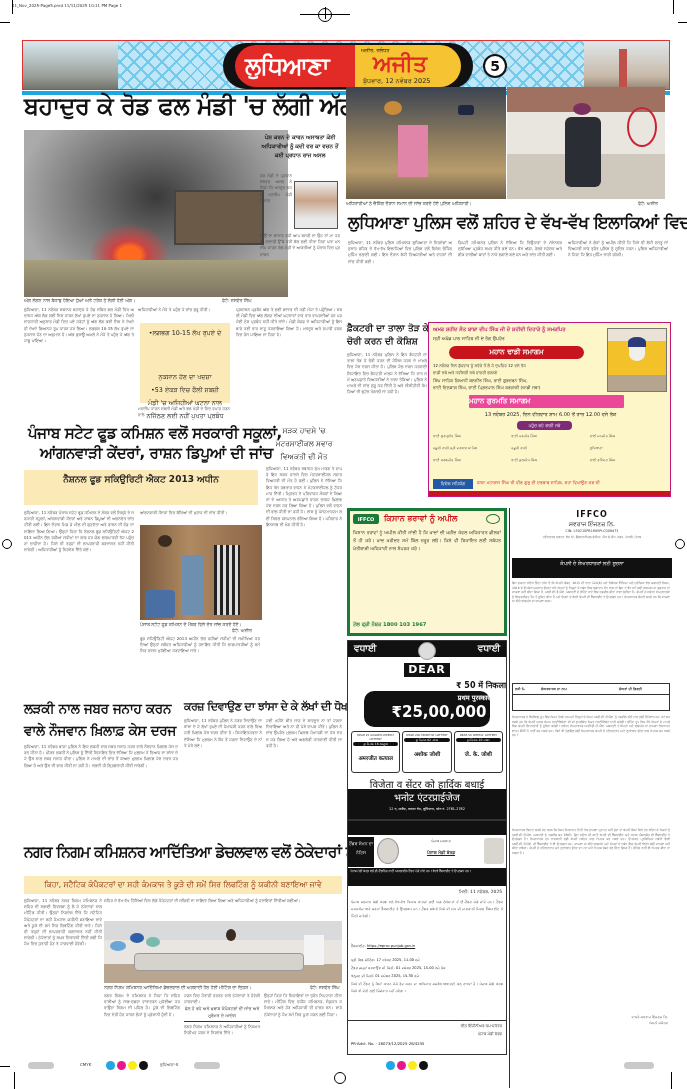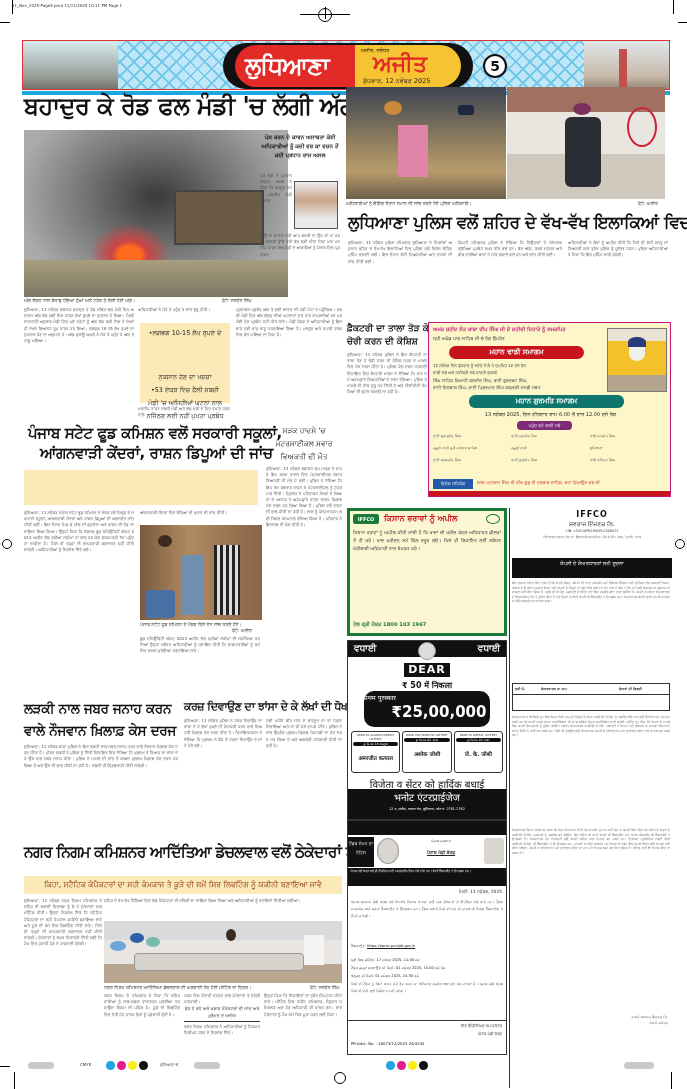--- a/index.html
+++ b/index.html
@@ -115,21 +115,21 @@
   <div style="position:absolute;left:4px;top:13px;width:165px;font-size:4.6px;color:#222;white-space:nowrap;overflow:hidden;">ਸ੍ਰੀ ਅਖੰਡ ਪਾਠ ਸਾਹਿਬ ਜੀ ਦੇ ਭੋਗ ਉਪਰੰਤ</div>
   <div style="position:absolute;left:20px;top:23px;width:135px;height:13px;border-radius:7px;background:#c8141c;color:#fff;font-size:7px;font-weight:bold;text-align:center;line-height:13px;">ਮਹਾਨ ਢਾਡੀ ਸਮਾਗਮ</div>
   <div style="position:absolute;left:4px;top:40px;width:170px;font-size:4px;color:#222;line-height:6px;white-space:nowrap;overflow:hidden;">12 ਨਵੰਬਰ ਦਿਨ ਬੁੱਧਵਾਰ ਨੂੰ ਸਵੇਰੇ ਤੋਂ ਲੈ ਕੇ ਦੁਪਹਿਰ 12 ਵਜੇ ਤੱਕ</div>
   <div style="position:absolute;left:4px;top:47px;width:170px;font-size:4px;color:#222;line-height:6px;white-space:nowrap;overflow:hidden;">ਢਾਡੀ ਜਥੇ ਅਤੇ ਕਵੀਸ਼ਰੀ ਜਥੇ ਹਾਜ਼ਰੀ ਭਰਨਗੇ</div>
   <div style="position:absolute;left:4px;top:55px;width:170px;font-size:4.4px;color:#222;line-height:6px;white-space:nowrap;overflow:hidden;">ਸਿੰਘ ਸਾਹਿਬ ਗਿਆਨੀ ਬਲਜੀਤ ਸਿੰਘ, ਭਾਈ ਗੁਰਚਰਨ ਸਿੰਘ,</div>
   <div style="position:absolute;left:4px;top:62px;width:170px;font-size:4.4px;color:#222;line-height:6px;white-space:nowrap;overflow:hidden;">ਭਾਈ ਦਿਲਬਾਗ ਸਿੰਘ, ਭਾਈ ਪ੍ਰਿਤਪਾਲ ਸਿੰਘ ਬਰਗਾੜੀ (ਢਾਡੀ ਜਥਾ)</div>
   <div style="position:absolute;left:178px;top:5px;width:60px;height:64px;background:linear-gradient(180deg,#e9e2d5 0 20%,#f3c12a 20% 75%,#b5a58e 75%);border:1px solid #777;">
     <div style="position:absolute;left:20px;top:8px;width:18px;height:10px;border-radius:50% 50% 0 0;background:#2a3a7a;"></div>
     <div style="position:absolute;left:21px;top:18px;width:16px;height:14px;background:#f1efe9;border-radius:0 0 50% 50%;"></div>
   </div>
-  <div style="position:absolute;left:40px;top:72px;width:155px;height:13px;border-radius:6px;background:#0f766e;color:#fff;font-size:7px;font-weight:bold;text-align:center;line-height:13px;">ਮਹਾਨ ਗੁਰਮਤਿ ਸਮਾਗਮ</div>
+  <div style="position:absolute;left:40px;top:72px;width:155px;height:13px;border-radius:1px;background:#ec4899;color:#fff;font-size:7px;font-weight:bold;text-align:left;line-height:13px;">ਮਹਾਨ ਗੁਰਮਤਿ ਸਮਾਗਮ</div>
   <div style="position:absolute;left:4px;top:88px;width:235px;font-size:5px;color:#222;white-space:nowrap;overflow:hidden;text-align:center;">13 ਨਵੰਬਰ 2025, ਦਿਨ ਵੀਰਵਾਰ ਸ਼ਾਮ 6.00 ਤੋਂ ਰਾਤ 12.00 ਵਜੇ ਤੱਕ</div>
   <div style="position:absolute;left:88px;top:98px;width:55px;height:9px;border-radius:4px;background:#7d2a78;color:#fff;font-size:4.4px;text-align:center;line-height:9px;">ਪਹੁੰਚ ਰਹੇ ਰਾਗੀ ਜਥੇ</div>
   <div style="position:absolute;left:4px;top:110px;width:235px;height:36px;font-size:3.6px;color:#333;line-height:6px;display:grid;grid-template-columns:1fr 1fr 1fr;">
     <span>ਭਾਈ ਗੁਰਪ੍ਰੀਤ ਸਿੰਘ</span>
       <span>ਭਾਈ ਹਰਜੀਤ ਸਿੰਘ</span>
       <span>ਭਾਈ ਮਨਜੀਤ ਸਿੰਘ</span>
     <span>ਹਜ਼ੂਰੀ ਰਾਗੀ ਸ੍ਰੀ ਦਰਬਾਰ ਸਾਹਿਬ</span>
       <span>ਹਜ਼ੂਰੀ ਰਾਗੀ</span>
       <span>ਲੁਧਿਆਣਾ</span>
     <span>ਭਾਈ ਸਰਬਜੀਤ ਸਿੰਘ</span>
@@ -137,20 +137,21 @@
       <span>ਭਾਈ ਰਵਿੰਦਰ ਸਿੰਘ</span>
   </div>
   <div style="position:absolute;left:4px;top:156px;width:40px;height:10px;background:#2358a6;color:#fff;font-size:4.4px;text-align:center;line-height:10px;">ਵਿਸ਼ੇਸ਼ ਸਹਿਯੋਗ</div>
   <div style="position:absolute;left:48px;top:157px;width:192px;font-size:4.4px;color:#c8141c;white-space:nowrap;overflow:hidden;">ਬਾਬਾ ਮਹਾਰਾਜ ਸਿੰਘ ਜੀ ਵੀਰ ਗੁਰੂ ਦੀ ਦਰਬਾਰ ਸਾਹਿਬ, ਸ਼ਹਾ ਵਿਖਾਉਣ ਕਰ ਜੀ</div>
   <div style="position:absolute;left:0;top:168px;width:243px;height:7px;background:#c8141c;"></div>
 </div>
 
 <div class="abs headline" style="left:28px;top:424px;font-size:15px;letter-spacing:-0.4px;">ਪੰਜਾਬ ਸਟੇਟ ਫੂਡ ਕਮਿਸ਼ਨ ਵਲੋਂ ਸਰਕਾਰੀ ਸਕੂਲਾਂ,</div>
 <div class="abs headline" style="left:40px;top:444px;font-size:15px;letter-spacing:-0.4px;">ਆਂਗਨਵਾੜੀ ਕੇਂਦਰਾਂ, ਰਾਸ਼ਨ ਡਿਪੂਆਂ ਦੀ ਜਾਂਚ</div>
 <div class="abs box-yellow" style="left:24px;top:470px;width:234px;height:35px;text-align:center;padding-top:2px;">
+  <div style="font-size:9px;font-weight:bold;line-height:15px;color:#222;white-space:nowrap;">ਨੈਸ਼ਨਲ ਫੂਡ ਸਕਿਉਰਿਟੀ ਐਕਟ 2013 ਅਧੀਨ</div>
 </div>
 <div class="abs body-col" style="left:24px;top:510px;width:110px;height:175px;"><span>ਲੁਧਿਆਣਾ, 11 ਨਵੰਬਰ</span> ਪੰਜਾਬ ਸਟੇਟ ਫੂਡ ਕਮਿਸ਼ਨ ਦੇ ਮੈਂਬਰ ਵਲੋਂ ਜ਼ਿਲ੍ਹੇ ਦੇ ਸਰਕਾਰੀ ਸਕੂਲਾਂ, ਆਂਗਨਵਾੜੀ ਕੇਂਦਰਾਂ ਅਤੇ ਰਾਸ਼ਨ ਡਿਪੂਆਂ ਦੀ ਅਚਨਚੇਤ ਜਾਂਚ ਕੀਤੀ ਗਈ। ਇਸ ਦੌਰਾਨ ਮਿਡ ਡੇ ਮੀਲ ਦੀ ਗੁਣਵੱਤਾ ਅਤੇ ਰਾਸ਼ਨ ਦੀ ਵੰਡ ਦਾ ਜਾਇਜ਼ਾ ਲਿਆ ਗਿਆ। ਉਨ੍ਹਾਂ ਕਿਹਾ ਕਿ ਨੈਸ਼ਨਲ ਫੂਡ ਸਕਿਉਰਿਟੀ ਐਕਟ 2013 ਅਧੀਨ ਚੱਲ ਰਹੀਆਂ ਸਕੀਮਾਂ ਦਾ ਲਾਭ ਹਰ ਯੋਗ ਲਾਭਪਾਤਰੀ ਤੱਕ ਪਹੁੰਚਣਾ ਚਾਹੀਦਾ ਹੈ। ਕਿਸੇ ਵੀ ਤਰ੍ਹਾਂ ਦੀ ਲਾਪਰਵਾਹੀ ਬਰਦਾਸ਼ਤ ਨਹੀਂ ਕੀਤੀ ਜਾਵੇਗੀ। ਅਧਿਕਾਰੀਆਂ ਨੂੰ ਨਿਰਦੇਸ਼ ਦਿੱਤੇ ਗਏ।</div>
 <div class="abs body-col" style="left:140px;top:510px;width:120px;height:14px;">ਆਂਗਨਵਾੜੀ ਕੇਂਦਰਾਂ ਵਿਚ ਬੱਚਿਆਂ ਦੀ ਖੁਰਾਕ ਦੀ ਜਾਂਚ ਕੀਤੀ।</div>
 <div class="photo" style="left:140px;top:525px;width:122px;height:95px;background:linear-gradient(90deg,#7a5a3e,#b08a62 40%,#8a6446);">
   <div style="position:absolute;left:18px;top:10px;width:14px;height:12px;border-radius:50%;background:#3b2a20;"></div>
   <div style="position:absolute;left:42px;top:30px;width:22px;height:60px;background:#6e8fb0;"></div>
   <div style="position:absolute;left:74px;top:20px;width:26px;height:70px;background:repeating-linear-gradient(90deg,#222 0 3px,#ddd 3px 6px);"></div>
   <div style="position:absolute;left:5px;top:65px;width:30px;height:28px;background:#4a6fa5;border-radius:4px;"></div>
 </div>
 <div class="abs caption" style="left:140px;top:622px;width:120px;white-space:normal;line-height:6px;height:12px;">ਪੰਜਾਬ ਸਟੇਟ ਫੂਡ ਕਮਿਸ਼ਨ ਦੇ ਮੈਂਬਰ ਵਿਜੇ ਦੱਤ ਜਾਂਚ ਕਰਦੇ ਹੋਏ।</div>
@@ -175,23 +176,23 @@
   <div style="position:absolute;left:3px;top:18px;width:148px;height:88px;font-size:4.6px;line-height:8px;color:#222;overflow:hidden;text-align:justify;">ਕਿਸਾਨ ਭਰਾਵਾਂ ਨੂੰ ਅਪੀਲ ਕੀਤੀ ਜਾਂਦੀ ਹੈ ਕਿ ਖਾਦਾਂ ਦੀ ਖਰੀਦ ਕੇਵਲ ਅਧਿਕਾਰਤ ਡੀਲਰਾਂ ਤੋਂ ਹੀ ਕਰੋ। ਖਾਦ ਖਰੀਦਣ ਸਮੇਂ ਬਿੱਲ ਜ਼ਰੂਰ ਲਓ। ਕਿਸੇ ਵੀ ਸ਼ਿਕਾਇਤ ਲਈ ਸਬੰਧਤ ਖੇਤੀਬਾੜੀ ਅਧਿਕਾਰੀ ਨਾਲ ਸੰਪਰਕ ਕਰੋ।</div>
   <div style="position:absolute;left:3px;top:110px;font-size:5.2px;color:#1a7a3a;font-weight:bold;white-space:nowrap;">ਟੋਲ ਫ੍ਰੀ ਨੰਬਰ 1800 103 1967</div>
 </div>
 
 <div class="ad" style="left:347px;top:640px;width:160px;height:180px;border:1px solid #333;background:#fff;">
   <div style="position:absolute;left:0;top:0;width:158px;height:16px;background:#111;"></div>
   <div style="position:absolute;left:6px;top:2px;font-size:9px;font-weight:bold;color:#fff;">ਵਧਾਈ</div>
   <div style="position:absolute;right:6px;top:2px;font-size:9px;font-weight:bold;color:#fff;">ਵਧਾਈ</div>
   <div style="position:absolute;left:70px;top:1px;width:18px;height:18px;border-radius:50%;background:#ddd;border:1px solid #999;"></div>
   <div style="position:absolute;left:56px;top:22px;width:46px;height:14px;background:#111;color:#fff;font-size:11px;font-weight:bold;text-align:center;line-height:14px;letter-spacing:1px;">DEAR</div>
-  <div style="position:absolute;left:0;top:38px;width:158px;font-size:8px;font-weight:bold;text-align:center;color:#111;">₹ 50 में निकला</div>
+  <div style="position:absolute;left:0;top:38px;width:158px;font-size:8px;font-weight:bold;text-align:right;color:#111;">₹ 50 में निकला</div>
   <div style="position:absolute;left:16px;top:50px;width:126px;height:36px;border-radius:10px;background:#111;"></div>
-  <div style="position:absolute;left:16px;top:52px;width:126px;font-size:6.5px;color:#fff;text-align:left;">प्रथम पुरस्कार</div>
+  <div style="position:absolute;left:16px;top:52px;width:126px;font-size:6.5px;color:#fff;text-align:right;font-weight:bold;">प्रथम पुरस्कार</div>
   <div style="position:absolute;left:16px;top:62px;width:150px;font-size:15px;font-weight:bold;color:#fff;text-align:center;">₹25,00,000</div>
   <div style="position:absolute;left:3px;top:90px;width:152px;height:42px;display:flex;gap:2px;">
     <div style="flex:1;border:1px solid #333;border-radius:3px;padding:1px;text-align:center;">
       <div style="font-size:2.8px;line-height:4px;color:#333;">DEAR 25 GOLDEN WEEKLY LOTTERY</div>
       <div style="font-size:3px;background:#111;color:#fff;border-radius:2px;margin:1px 0;">ड्रा दिनांक 16 अक्टूबर</div>
       <div style="font-size:5.5px;font-weight:bold;margin-top:8px;">अमरजीत कत्याल</div>
     </div>
     <div style="flex:1;border:1px solid #333;border-radius:3px;padding:1px;text-align:center;">
       <div style="font-size:2.8px;line-height:4px;color:#333;">DEAR 200 MONTHLY LOTTERY</div>
       <div style="font-size:3px;background:#111;color:#fff;border-radius:2px;margin:1px 0;">ड्रा दिनांक 02 नवंबर</div>

